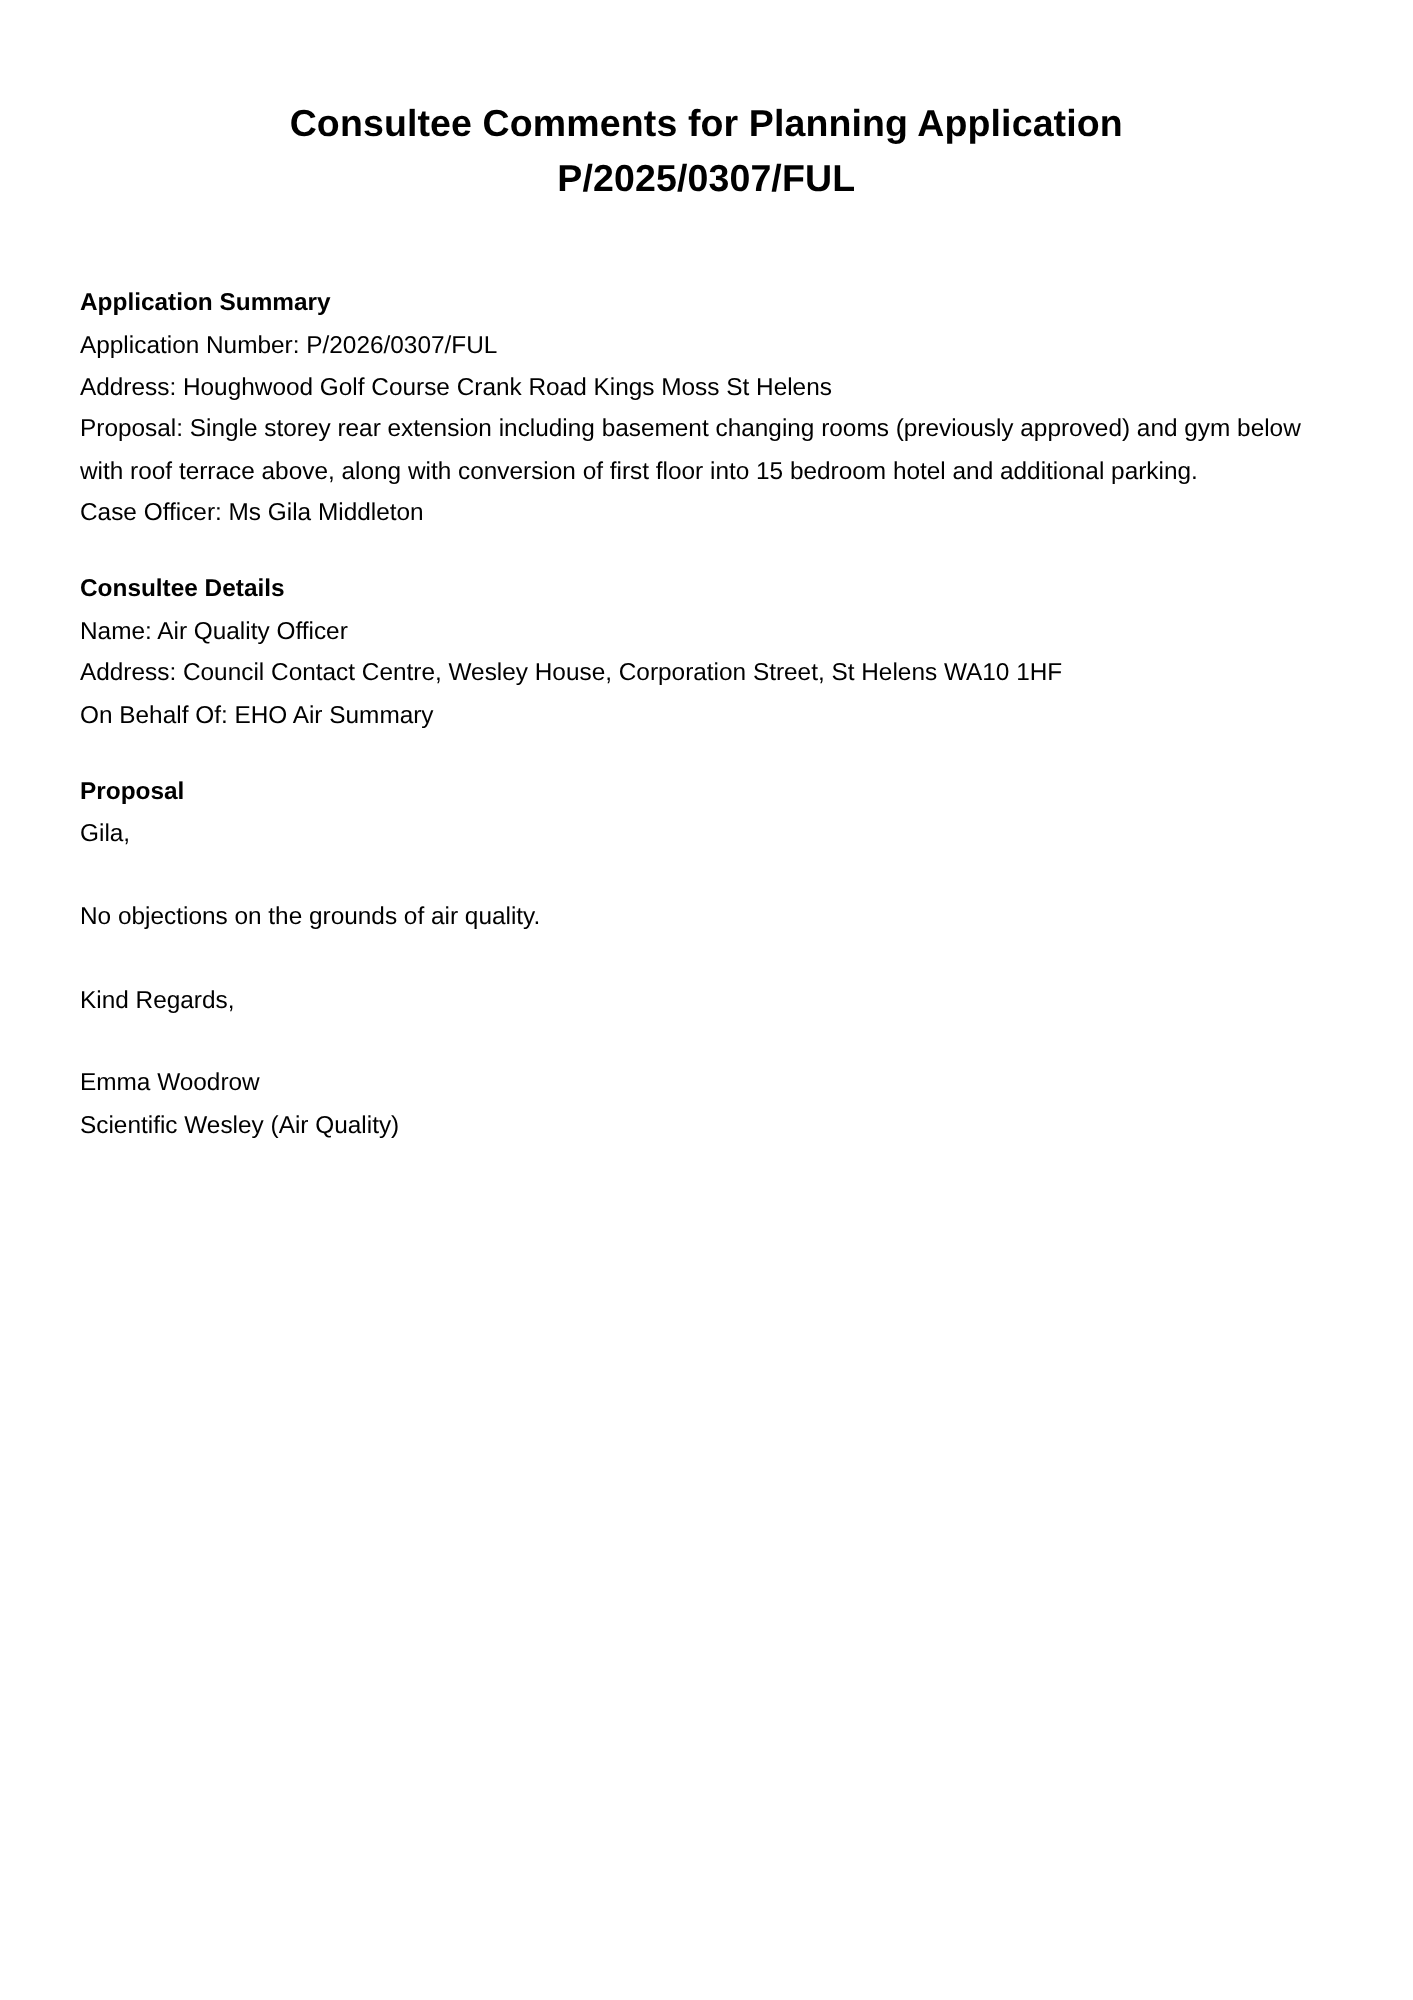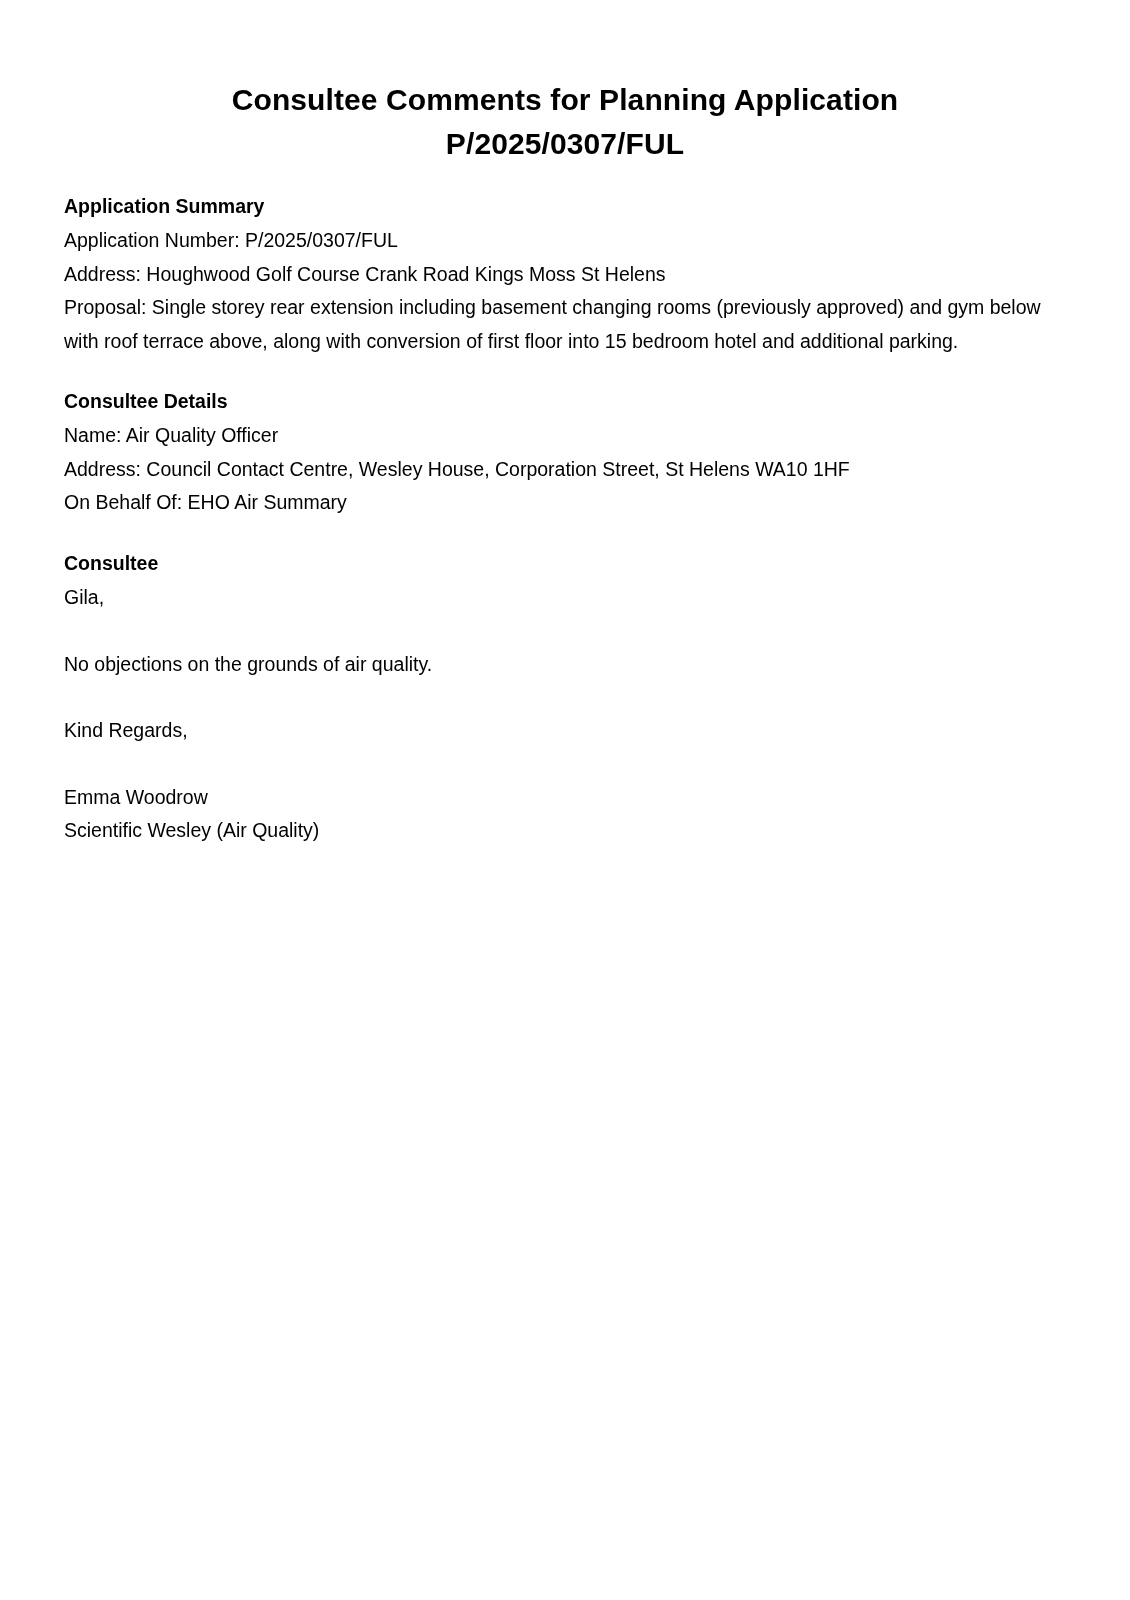--- a/index.html
+++ b/index.html
@@ -23,21 +23,21 @@
     font-weight: bold;
     line-height: 1.45;
     padding: 78px 120px 0 120px;
     letter-spacing: 0.1px;
   }
   .doc-title .line {
     display: block;
   }
   .content {
     padding: 0 52px 0 64px;
-    margin-top: 24px;
+    margin-top: 60px;
   }
   .section {
     margin-bottom: 26px;
   }
   .section-heading {
     font-size: 19.5px;
     font-weight: bold;
     line-height: 1.75;
     margin-bottom: 1px;
   }
@@ -66,34 +66,35 @@
 
   <div class="doc-title">
     <span class="line">Consultee Comments for Planning Application</span>
     <span class="line">P/2025/0307/FUL</span>
   </div>
 
   <div class="content">
 
     <div class="section">
       <div class="section-heading">Application Summary</div>
-      <div class="line-row">Application Number: P/2025/0307/FUL</div>
+      <div class="line-row">Application Number: P/2026/0307/FUL</div>
       <div class="line-row">Address: Houghwood Golf Course Crank Road Kings Moss St Helens</div>
       <div class="proposal">Proposal: Single storey rear extension including basement changing rooms (previously approved) and gym below with roof terrace above, along with conversion of first floor into 15 bedroom hotel and additional parking.</div>
+      <div class="line-row">Case Officer: Ms Gila Middleton</div>
     </div>
 
     <div class="section">
       <div class="section-heading">Consultee Details</div>
       <div class="line-row">Name:  Air Quality Officer</div>
       <div class="line-row">Address: Council Contact Centre, Wesley House, Corporation Street, St Helens WA10 1HF</div>
       <div class="line-row">On Behalf Of: EHO Air Summary</div>
     </div>
 
     <div class="section comments-body">
-      <div class="section-heading">Consultee</div>
+      <div class="section-heading">Proposal</div>
       <div class="line-row">Gila,</div>
       <div class="blank-line">&nbsp;</div>
       <div class="line-row">No objections on the grounds of air quality.</div>
       <div class="blank-line">&nbsp;</div>
       <div class="line-row">Kind Regards,</div>
       <div class="blank-line">&nbsp;</div>
       <div class="line-row">Emma Woodrow</div>
       <div class="line-row">Scientific Wesley (Air Quality)</div>
     </div>
 

